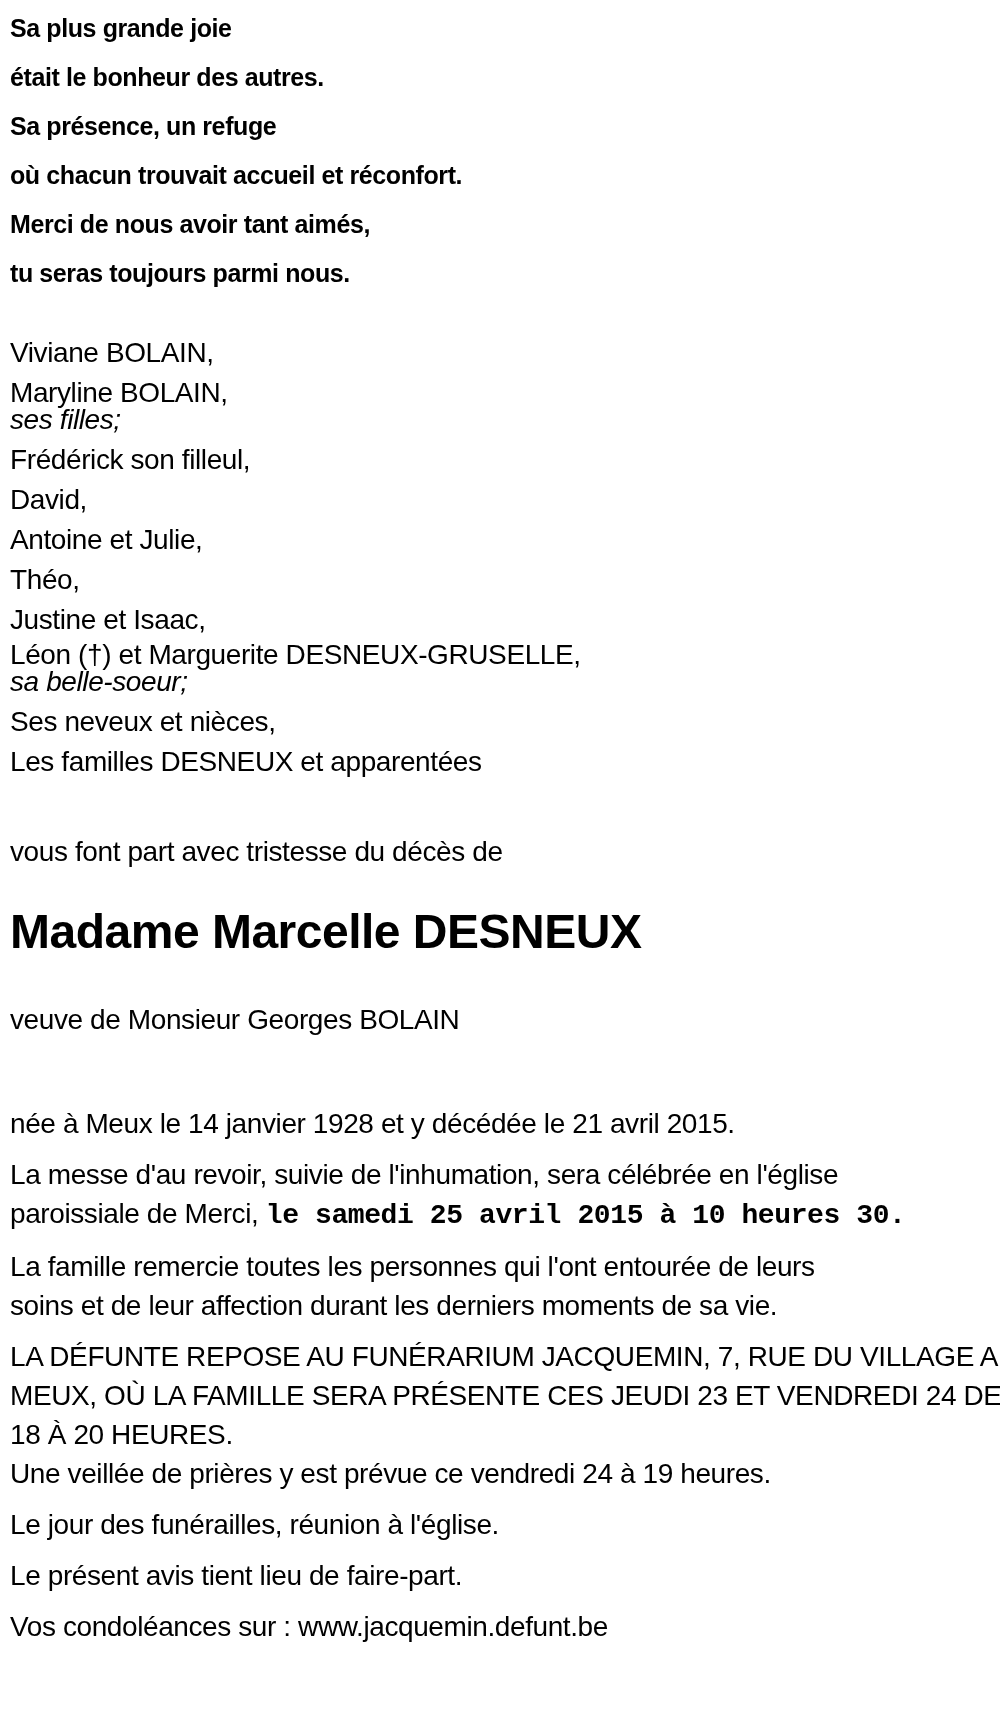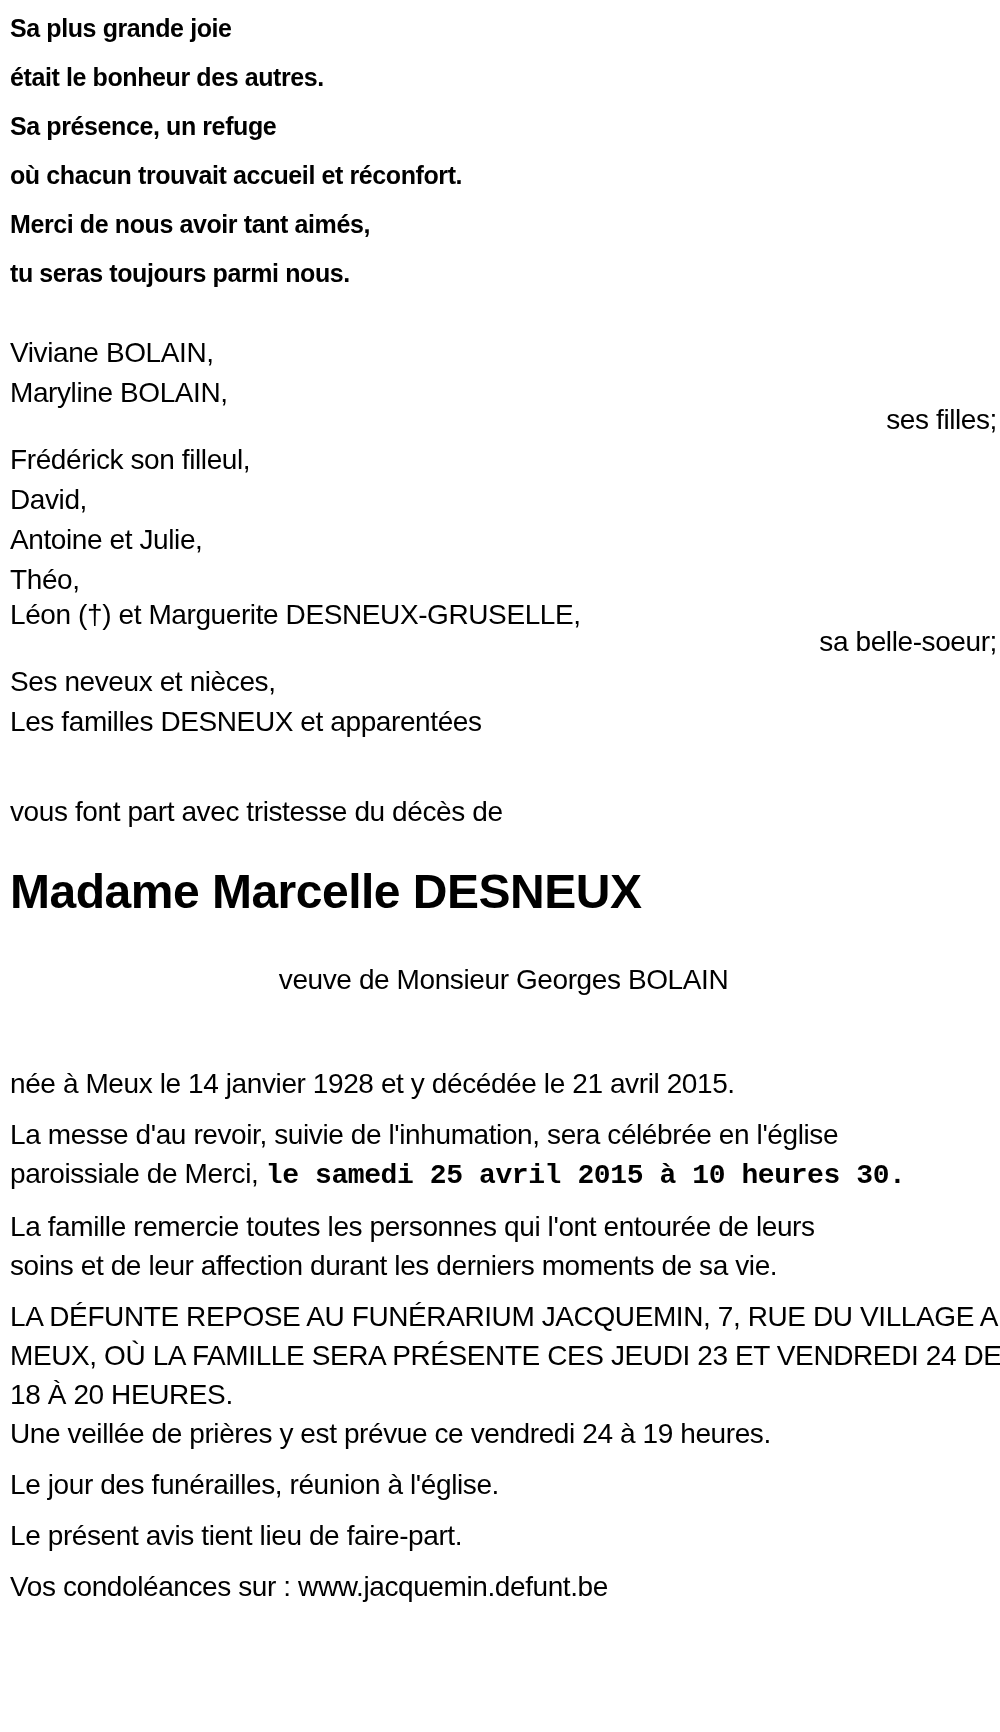--- a/index.html
+++ b/index.html
@@ -4,21 +4,21 @@
 <style>
   * { margin: 0; padding: 0; box-sizing: border-box; }
   html, body { background: #ffffff; }
   .page {
     position: relative;
     width: 1000px;
     height: 1732px;
     background: #ffffff;
     color: #000000;
     font-family: "Liberation Sans", "DejaVu Sans", sans-serif;
-    padding: 0 3px 0 10px;
+    padding: 0 16px 0 10px;
     overflow: hidden;
   }
   .line { white-space: nowrap; }
 
   
   .poem {
     padding-top: 4px;
     font-weight: bold;
     font-size: 25px;
     line-height: 49px;
@@ -26,21 +26,22 @@
   }
 
   
   .family {
     margin-top: 35px;
     font-size: 28px;
     line-height: 40px;
     letter-spacing: -0.4px;
   }
   .qualifier {
-    text-align: right;
+    font-style: italic;
+    text-align: left;
     margin-top: -13px;
   }
   .g-leon { margin-top: -5px; }
 
   
   .intro {
     margin-top: 50px;
     font-size: 28px;
     line-height: 40px;
     letter-spacing: -0.4px;
@@ -51,21 +52,20 @@
     line-height: 56px;
     font-weight: bold;
     letter-spacing: -0.5px;
     white-space: nowrap;
   }
   .widow {
     margin-top: 40px;
     font-size: 28px;
     line-height: 40px;
     letter-spacing: -0.4px;
-    text-align: center;
   }
 
   
   .details {
     margin-top: 64px;
     font-size: 28px;
     line-height: 39px;
     letter-spacing: -0.4px;
   }
   .details .para { margin: 0 0 12px 0; }
@@ -97,20 +97,21 @@
     </div>
     <div class="qualifier">
       <div class="line">ses filles;</div>
     </div>
 
     <div class="names">
       <div class="line">Frédérick son filleul,</div>
       <div class="line">David,</div>
       <div class="line">Antoine et Julie,</div>
       <div class="line">Théo,</div>
+      <div class="line">Justine et Isaac,</div>
     </div>
 
     <div class="names g-leon">
       <div class="line">Léon (†) et Marguerite DESNEUX-GRUSELLE,</div>
     </div>
     <div class="qualifier">
       <div class="line">sa belle-soeur;</div>
     </div>
 
     <div class="names">

